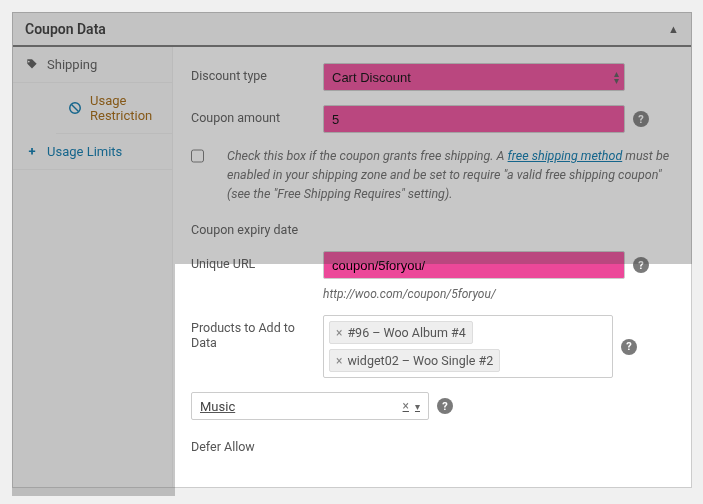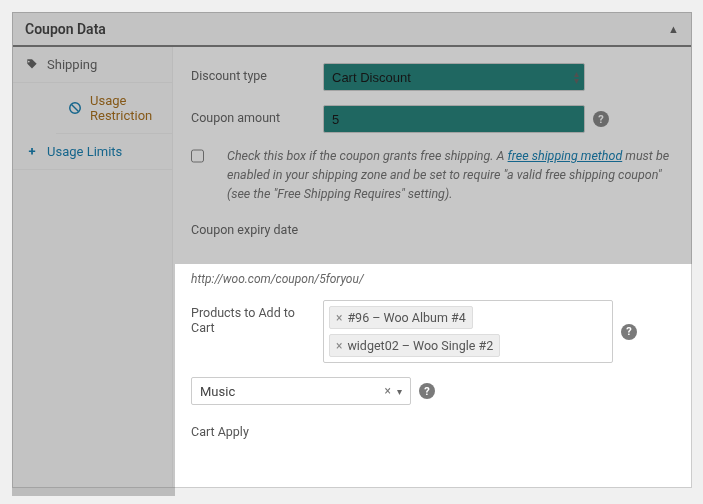--- a/index.html
+++ b/index.html
@@ -91,22 +91,22 @@
   .row .control-inner {
     display: flex;
     align-items: center;
     gap: 8px;
   }
   select, input[type="text"] {
     font-size: 13px;
     padding: 4px 8px;
     border: 1px solid #ccc;
     border-radius: 2px;
-    width: 262px;
-    background: #0f766e;
+    width: 302px;
+    background: #ec4899;
     height: 28px;
   }
   select { appearance: none; -webkit-appearance: none; padding-right: 22px; }
   .select-wrap { position: relative; display: inline-block; }
   .select-wrap .carets {
     position: absolute;
     right: 6px;
     top: 50%;
     transform: translateY(-50%);
     font-size: 10px;
@@ -134,21 +134,21 @@
     line-height: 1.5;
     margin-left: 17px;
   }
   .desc a { color: #0073aa; text-decoration: underline; }
   .chk-line { display: flex; align-items: flex-start; gap: 6px; }
   .chk-line input[type="checkbox"] { margin-top: 2px; width: 14px; height: 14px; }
   .sub {
     font-style: italic;
     color: #666;
     font-size: 12px;
-    margin-top: 21px;
+    margin-top: 4px;
   }
   .tags-box {
     border: 1px solid #ccc;
     border-radius: 2px;
     width: 290px;
     padding: 5px;
     display: flex;
     flex-wrap: wrap;
     gap: 5px;
     background: #fff;
@@ -165,27 +165,28 @@
     gap: 5px;
   }
   .tag .x {
     color: #888;
     cursor: pointer;
     font-size: 12px;
   }
   .select2 {
     border: 1px solid #ccc;
     border-radius: 2px;
-    width: 220px;
+    width: 238px;
     height: 28px;
     display: flex;
     align-items: center;
     padding: 0 8px;
     background: #fff;
     justify-content: space-between;
+    text-decoration: underline;
   }
   .select2 .lbl { font-size: 13px; color: #444; }
   .select2 .end { display: flex; align-items: center; gap: 6px; }
   .select2 .clear { color: #777; font-size: 12px; cursor: pointer; }
   .select2 .dd { color: #666; font-size: 10px; }
   .collapse-icon {
     font-size: 11px; color: #555;
   }
   
   .shade {
@@ -265,27 +266,32 @@
             </span>
           </div>
         </div>
       </div>
 
       <div class="row">
         <label class="fld">Coupon expiry date</label>
       </div>
 
       <div class="row">
-        <div class="control">
+        <label class="fld">Unique URL</label>
+        <div class="control">
+          <div class="control-inner">
+            <input type="text" value="coupon/5foryou/" style="">
+            <span class="help"></span>
+          </div>
           <div class="sub">http://woo.com/coupon/5foryou/</div>
         </div>
       </div>
 
       <div class="row">
-        <label class="fld">Products to Add to Cart</label>
+        <label class="fld">Products to Add to Data</label>
         <div class="control">
             <div class="control-inner">
           <div class="tags-box">
             <span class="tag">
               <span class="x">×</span>
               <span>#96 – Woo Album #4</span>
             </span>
             <span class="tag">
               <span class="x">×</span>
               <span>widget02 – Woo Single #2</span>
@@ -305,21 +311,21 @@
               <span class="clear">×</span>
               <span class="dd">▾</span>
             </span>
           </div>
           <span class="help"></span>
         </div>
           </div>
       </div>
 
       <div class="row">
-        <label class="fld">Cart Apply</label>
+        <label class="fld">Defer Allow</label>
       </div>
 
     </div>
   </div>
 </div>
 
 <div class="shade" id="shade-top"></div>
 <div class="shade" id="shade-left"></div>
 
 </body></html>

